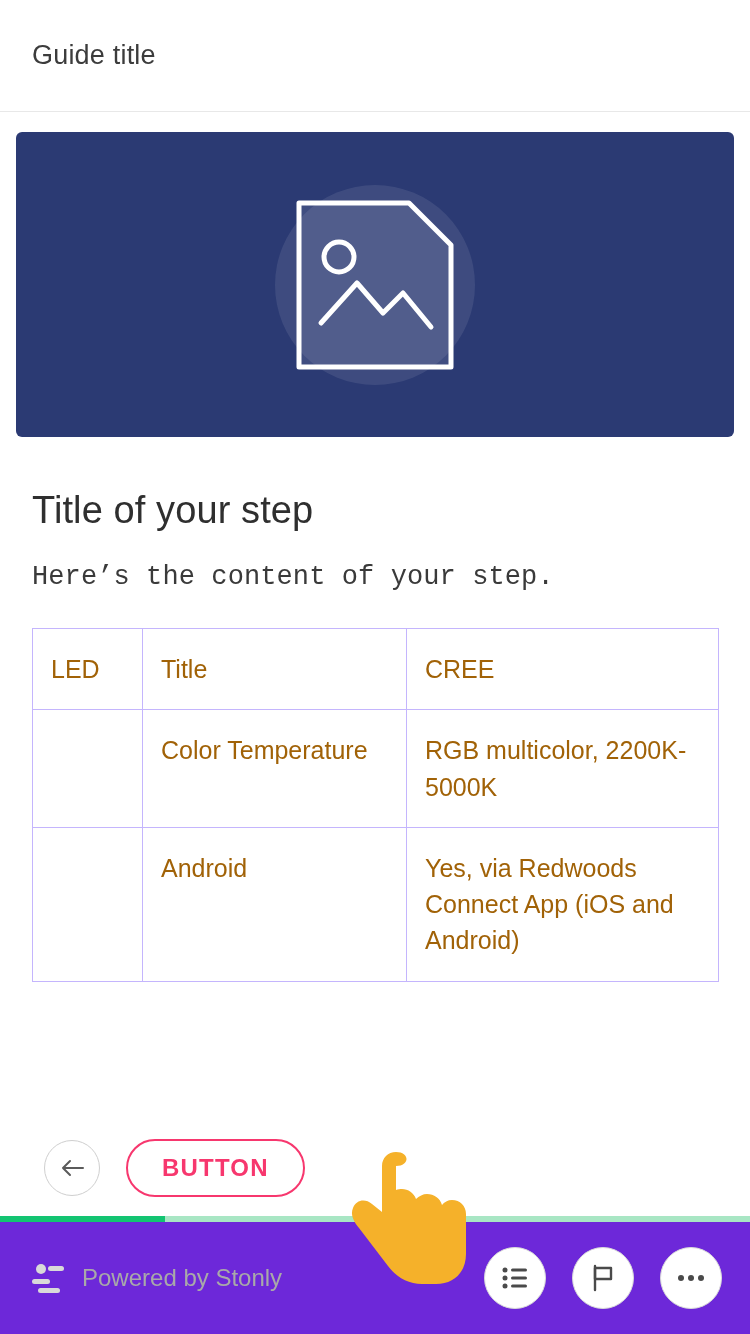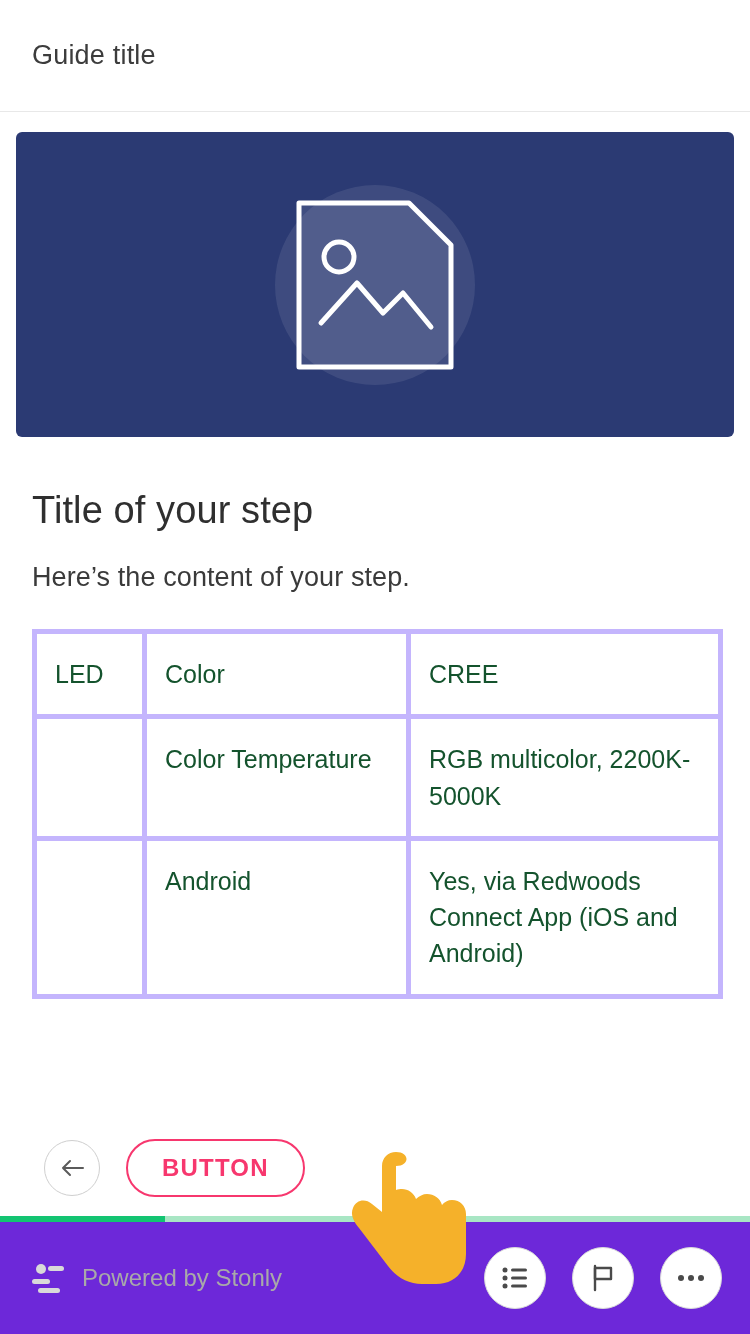--- a/index.html
+++ b/index.html
@@ -67,34 +67,35 @@
     color: #2f2f2f;
     margin: 52px 0 0 16px;
     font-weight: 400;
     letter-spacing: 0.1px;
   }
   .step-content {
     font-size: 27px;
     color: #3a3a3a;
     margin: 30px 0 18px 16px;
     letter-spacing: 0.1px;
+    font-family: Liberation Mono, monospace;
   }
 
   
   .spec-table {
     margin: 36px 16px 0 16px;
     width: 686px;
     border-collapse: collapse;
     table-layout: fixed;
   }
   .spec-table td {
-    border: 5px solid #c4b5fd;
+    border: 1px solid #c4b5fd;
     padding: 22px 18px;
     font-size: 25px;
-    color: #14532d;
+    color: #a16207;
     vertical-align: top;
     line-height: 1.45;
   }
   .col-label { width: 110px; }
   .col-key { width: 264px; }
   .col-val { width: 312px; }
   .cell-led { font-size: 26px; }
 
   
   .nav-row {
@@ -214,21 +215,21 @@
       </svg>
     </div>
 
     <div class="step-title">Title of your step</div>
     <div class="step-content">Here’s the content of your step.</div>
 
     <table class="spec-table">
       <tbody>
         <tr>
           <td class="col-label cell-led">LED</td>
-          <td class="col-key">Color</td>
+          <td class="col-key">Title</td>
           <td class="col-val">CREE</td>
         </tr>
         <tr>
           <td class="col-label"></td>
           <td class="col-key">Color Temperature</td>
           <td class="col-val">RGB multicolor, 2200K-5000K</td>
         </tr>
         <tr>
           <td class="col-label"></td>
           <td class="col-key">Android</td>

